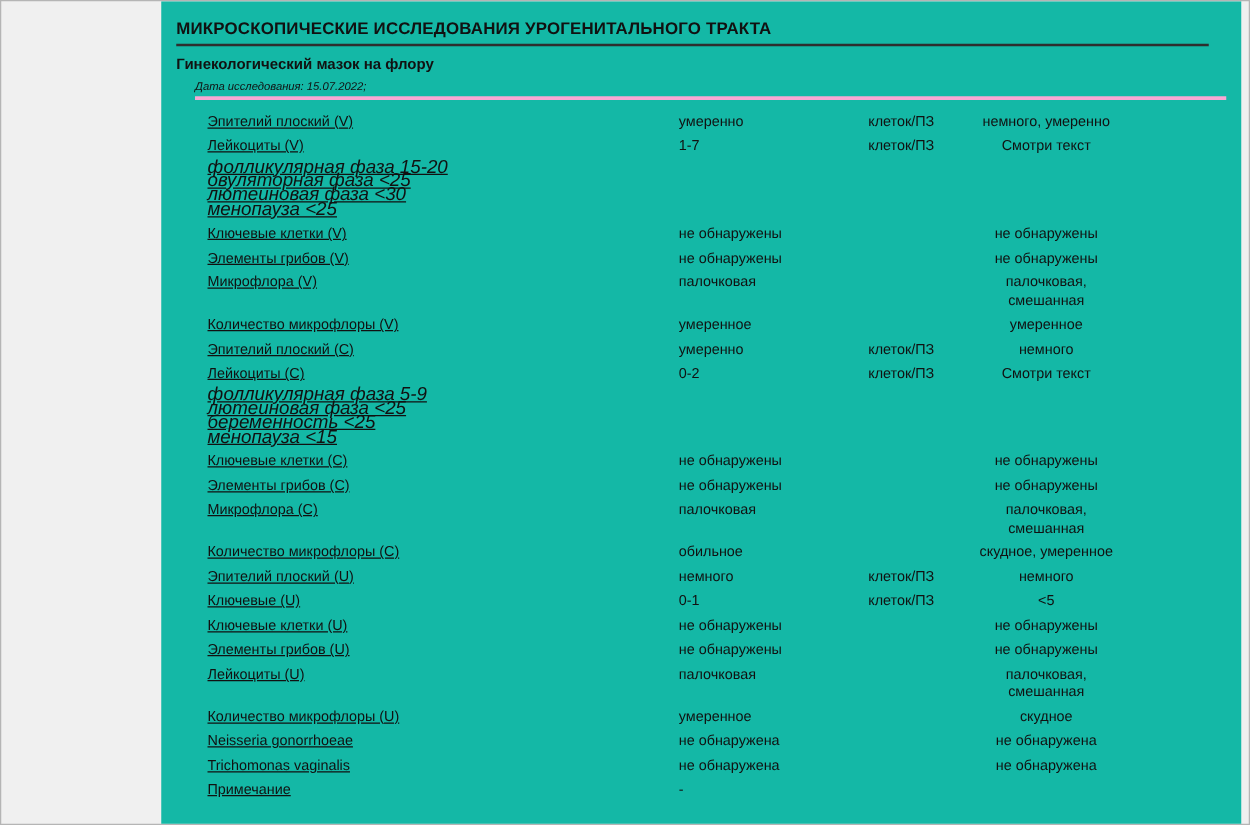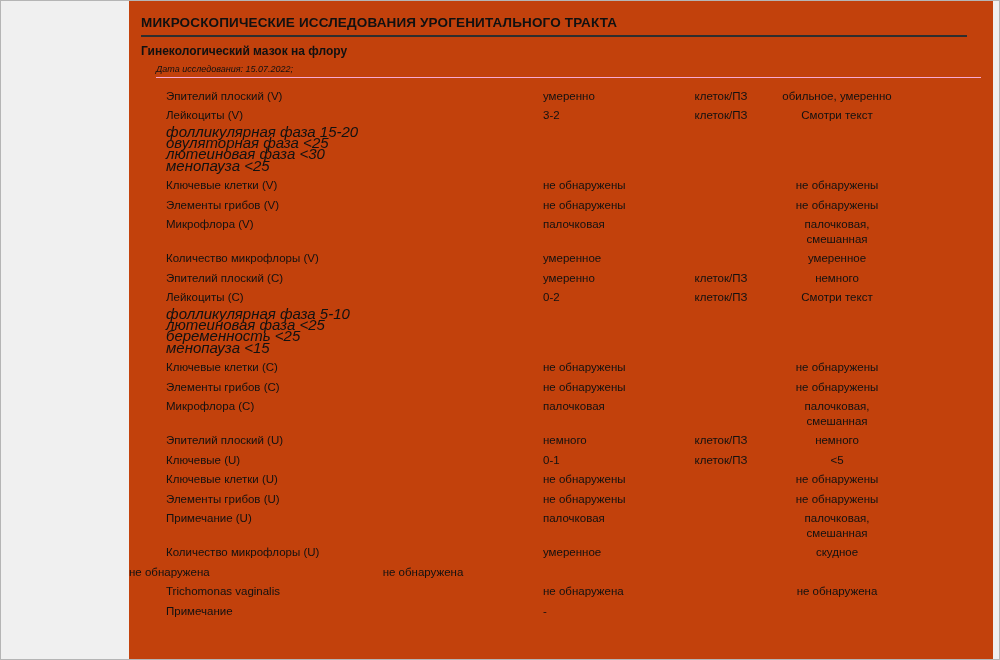--- a/index.html
+++ b/index.html
@@ -15,21 +15,21 @@
     position: relative;
     width: 1000px; height: 660px;
     background: #f0f0f0;
     border: 1px solid #b5b5b5;
     overflow: hidden;
   }
   .page {
     position: absolute;
     left: 128px; top: 0;
     width: 864px; height: 660px;
-    background: #c2410c;
+    background: #14b8a6;
   }
   .report-title {
     font-size: 13.5px;
     font-weight: bold;
     letter-spacing: .15px;
     padding: 14px 0 5px 12px;
   }
   .title-rule {
     margin: 0 26px 0 12px;
     border-top: 2px solid #2e2e2e;
@@ -38,32 +38,32 @@
   .report-subtitle {
     font-size: 12px;
     font-weight: bold;
     padding: 7px 10px 0 12px;
   }
   .date-line {
     margin: 6px 12px 0 27px;
     font-size: 9px;
     font-style: italic;
     padding-bottom: 3px;
-    border-bottom: 1px solid #f9a8d4;
+    border-bottom: 3px solid #f9a8d4;
   }
   .rows { padding-top: 8px; }
   .trow {
     display: flex;
     align-items: flex-start;
     padding: 2.5px 0;
     font-size: 11.5px;
     line-height: 14.5px;
   }
   .trow.has-notes { margin-bottom: 2px; }
-  .c-name  { width: 414px; padding-left: 37px; }
+  .c-name  { width: 414px; padding-left: 37px; text-decoration: underline; }
   .c-result{ width: 146px; text-align: left; }
   .c-units { width: 64px;  text-align: center; }
   .c-ref   { width: 168px; text-align: center; white-space: pre-line; }
   .notes   { padding-top: 3px; }
   .note-line {
     font-style: italic;
     font-size: 15px;
     line-height: 11.4px;
   }
 </style>
@@ -82,34 +82,34 @@
     <div class="date-line">Дата исследования: 15.07.2022;</div>
 
     <div class="rows" id="rows">
   <div class="trow">
     <div class="c-name">
       <div class="pname">Эпителий плоский (V)</div>
 
     </div>
     <div class="c-result">умеренно</div>
     <div class="c-units">клеток/ПЗ</div>
-    <div class="c-ref">обильное, умеренно</div>
+    <div class="c-ref">немного, умеренно</div>
   </div>
 
   <div class="trow has-notes">
     <div class="c-name">
       <div class="pname">Лейкоциты (V)</div>
       <div class="notes">
               <div class="note-line">фолликулярная фаза 15-20</div>
               <div class="note-line">овуляторная фаза &lt;25</div>
               <div class="note-line">лютеиновая фаза &lt;30</div>
               <div class="note-line">менопауза &lt;25</div>
             </div>
     </div>
-    <div class="c-result">3-2</div>
+    <div class="c-result">1-7</div>
     <div class="c-units">клеток/ПЗ</div>
     <div class="c-ref">Смотри текст</div>
   </div>
 
   <div class="trow">
     <div class="c-name">
       <div class="pname">Ключевые клетки (V)</div>
 
     </div>
     <div class="c-result">не обнаружены</div>
@@ -155,21 +155,21 @@
     </div>
     <div class="c-result">умеренно</div>
     <div class="c-units">клеток/ПЗ</div>
     <div class="c-ref">немного</div>
   </div>
 
   <div class="trow has-notes">
     <div class="c-name">
       <div class="pname">Лейкоциты (C)</div>
       <div class="notes">
-              <div class="note-line">фолликулярная фаза  5-10</div>
+              <div class="note-line">фолликулярная фаза  5-9</div>
               <div class="note-line">лютеиновая фаза &lt;25</div>
               <div class="note-line">беременность &lt;25</div>
               <div class="note-line">менопауза &lt;15</div>
             </div>
     </div>
     <div class="c-result">0-2</div>
     <div class="c-units">клеток/ПЗ</div>
     <div class="c-ref">Смотри текст</div>
   </div>
 
@@ -197,20 +197,29 @@
     <div class="c-name">
       <div class="pname">Микрофлора (C)</div>
 
     </div>
     <div class="c-result">палочковая</div>
     <div class="c-units"></div>
     <div class="c-ref">палочковая,
 смешанная</div>
   </div>
 
+  <div class="trow">
+    <div class="c-name">
+      <div class="pname">Количество микрофлоры (C)</div>
+
+    </div>
+    <div class="c-result">обильное</div>
+    <div class="c-units"></div>
+    <div class="c-ref">скудное, умеренное</div>
+  </div>
 
   <div class="trow">
     <div class="c-name">
       <div class="pname">Эпителий плоский (U)</div>
 
     </div>
     <div class="c-result">немного</div>
     <div class="c-units">клеток/ПЗ</div>
     <div class="c-ref">немного</div>
   </div>
@@ -240,40 +249,44 @@
       <div class="pname">Элементы грибов (U)</div>
 
     </div>
     <div class="c-result">не обнаружены</div>
     <div class="c-units"></div>
     <div class="c-ref">не обнаружены</div>
   </div>
 
   <div class="trow">
     <div class="c-name">
-      <div class="pname">Примечание (U)</div>
+      <div class="pname">Лейкоциты (U)</div>
 
     </div>
     <div class="c-result">палочковая</div>
     <div class="c-units"></div>
     <div class="c-ref">палочковая,
 смешанная</div>
   </div>
 
   <div class="trow">
     <div class="c-name">
       <div class="pname">Количество микрофлоры (U)</div>
 
     </div>
     <div class="c-result">умеренное</div>
     <div class="c-units"></div>
     <div class="c-ref">скудное</div>
   </div>
 
   <div class="trow">
+    <div class="c-name">
+      <div class="pname">Neisseria gonorrhoeae</div>
+
+    </div>
     <div class="c-result">не обнаружена</div>
     <div class="c-units"></div>
     <div class="c-ref">не обнаружена</div>
   </div>
 
   <div class="trow">
     <div class="c-name">
       <div class="pname">Trichomonas vaginalis</div>
 
     </div>

